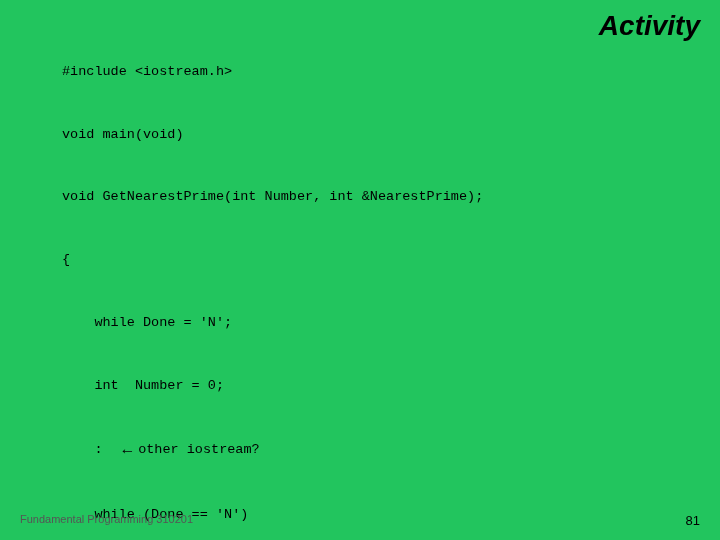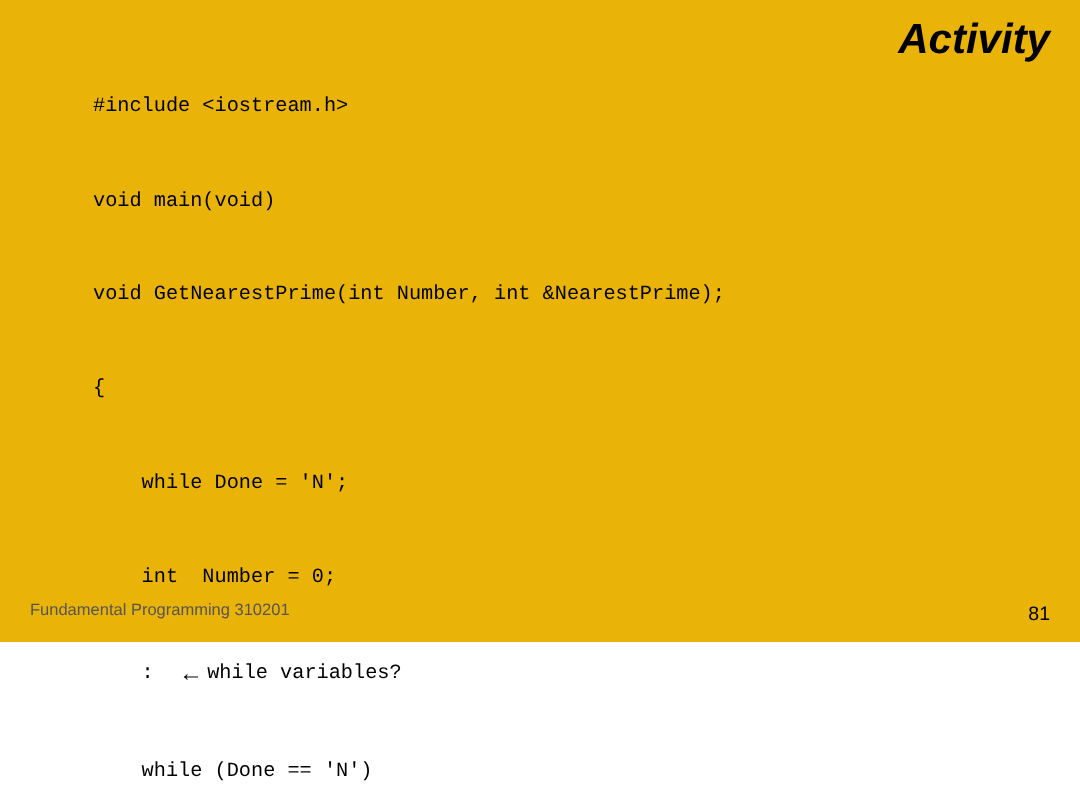--- a/index.html
+++ b/index.html
@@ -12,22 +12,22 @@
       width: 720px;
       height: 540px;
       background: #ffffff;
       font-family: 'Courier New', Courier, monospace;
       overflow: hidden;
       position: relative;
     }
 
     .slide-container {
       width: 720px;
-      height: 428px;
-      background: #eab308;
+      height: 540px;
+      background: #22c55e;
       position: relative;
       padding: 16px 20px 16px 20px;
     }
 
     .activity-label {
       position: absolute;
       top: 10px;
       right: 20px;
       font-size: 28px;
       font-weight: bold;
@@ -105,21 +105,21 @@
     <span class="code-line">#include &lt;iostream.h&gt;</span>
     <span class="code-line">void main(void)</span>
     <span class="code-line">void GetNearestPrime(int Number, int &amp;NearestPrime);</span>
     <span class="code-line">{</span>
     <span class="code-line">    while Done = 'N';</span>
     <span class="code-line">    int  Number = 0;</span>
     <span class="code-line line-with-arrow">
       <span>    :</span>
       <span class="arrow-annotation">
         <span class="arrow-symbol">←</span>
-        <span class="annotation-text">while variables?</span>
+        <span class="annotation-text">other iostream?</span>
       </span>
     </span>
     <span class="code-line">    while (Done == 'N')</span>
     
     
     
     
     
     
     

